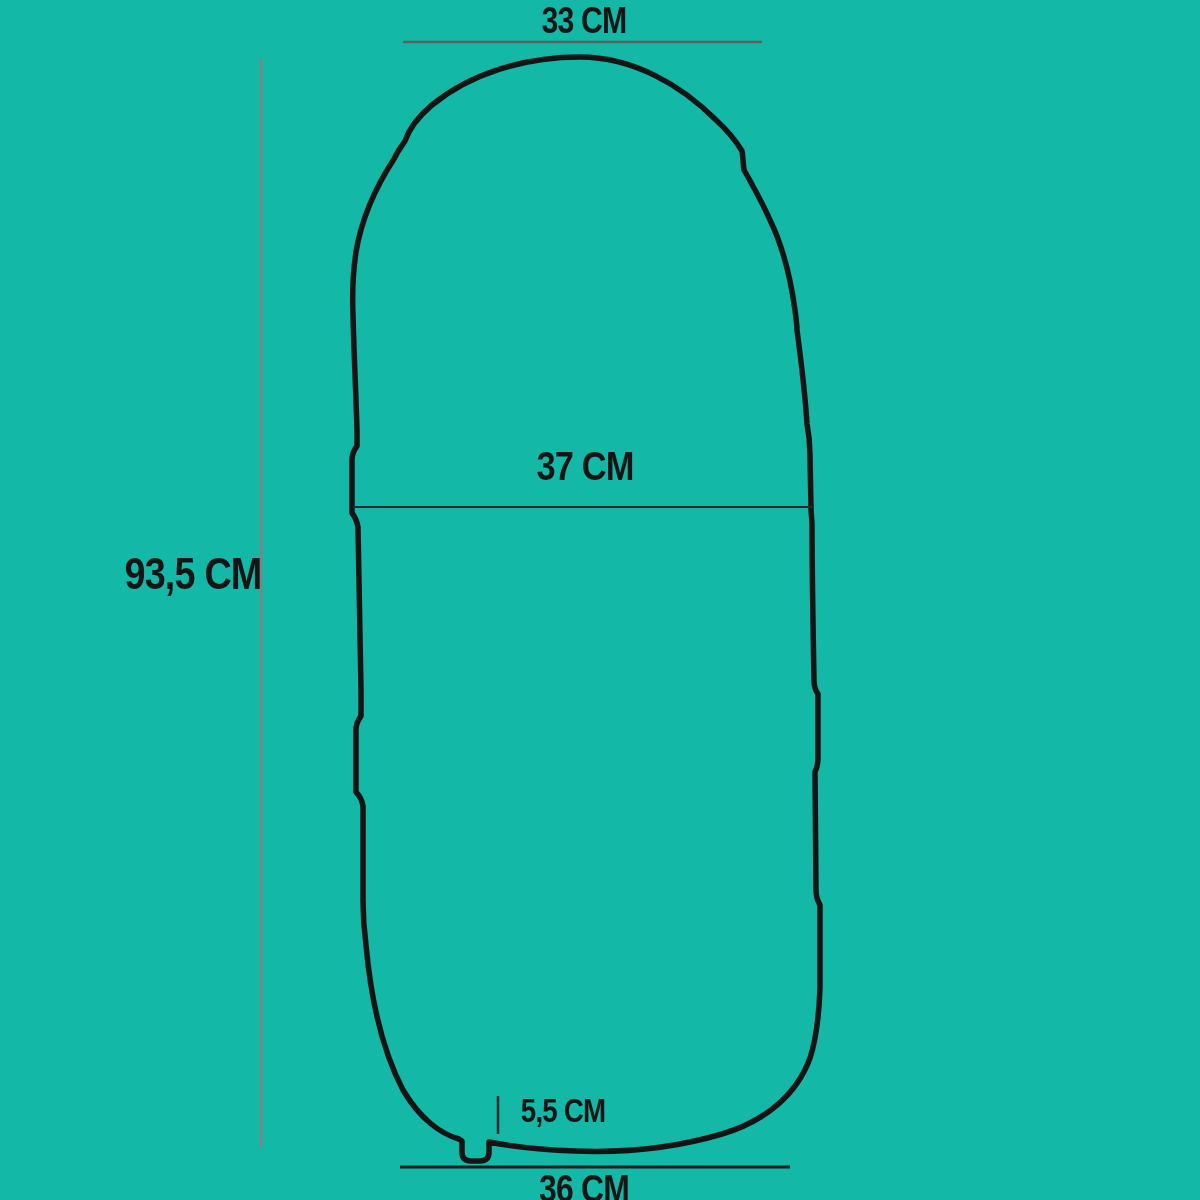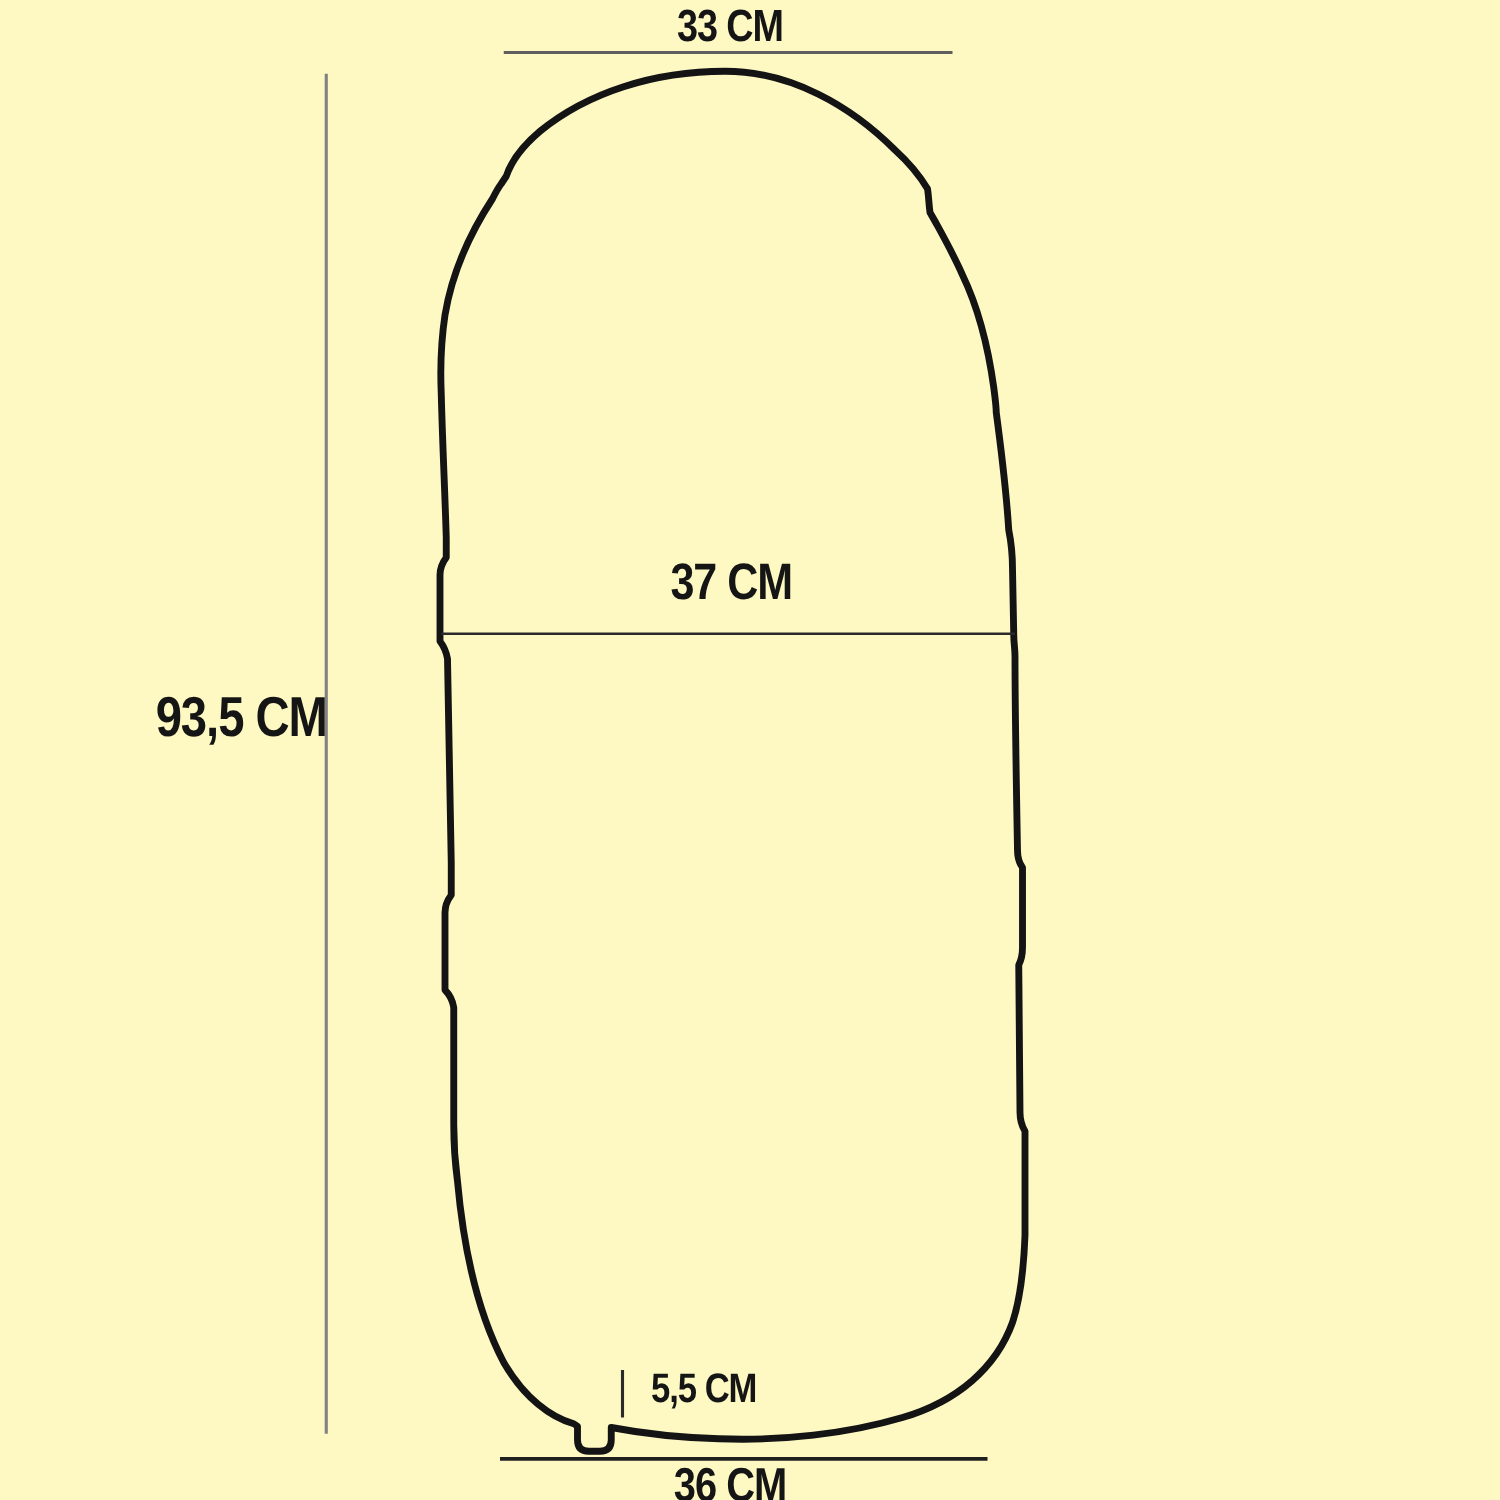--- a/index.html
+++ b/index.html
@@ -4,21 +4,21 @@
 <style>
   html, body {
     margin: 0;
     padding: 0;
     background: #ffffff;
   }
   #canvas {
     position: relative;
     width: 1200px;
     height: 1200px;
-    background: #fef9c3;
+    background: #14b8a6;
     overflow: hidden;
     font-family: "Liberation Sans", sans-serif;
   }
   #drawing {
     position: absolute;
     left: 0;
     top: 0;
     width: 1200px;
     height: 1200px;
   }

